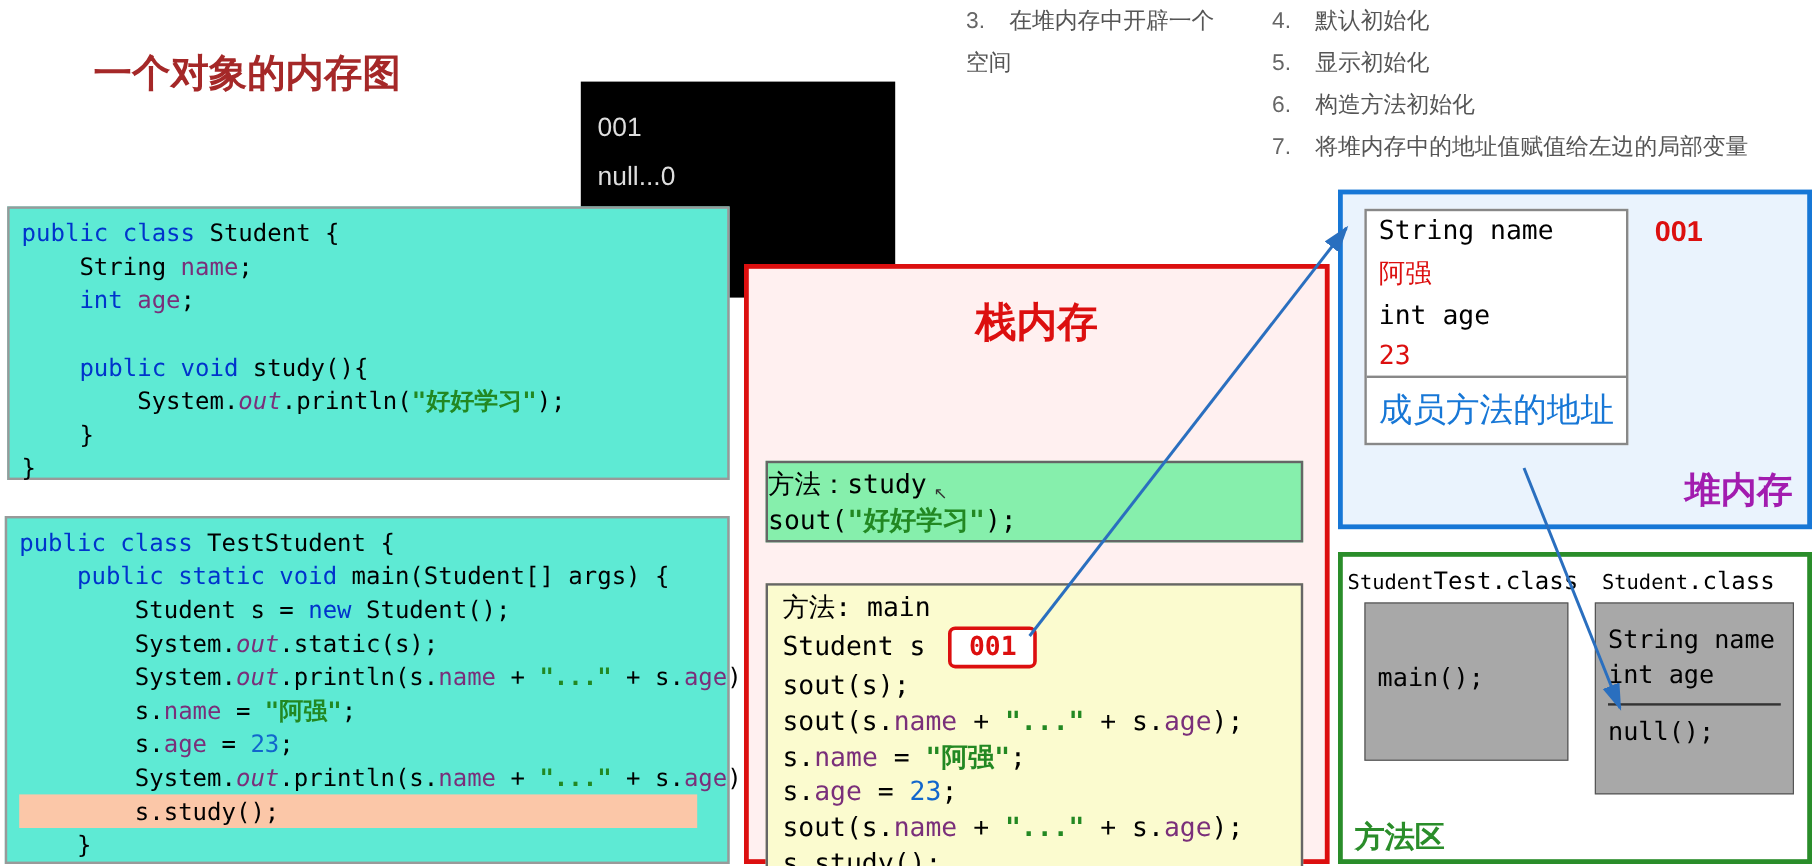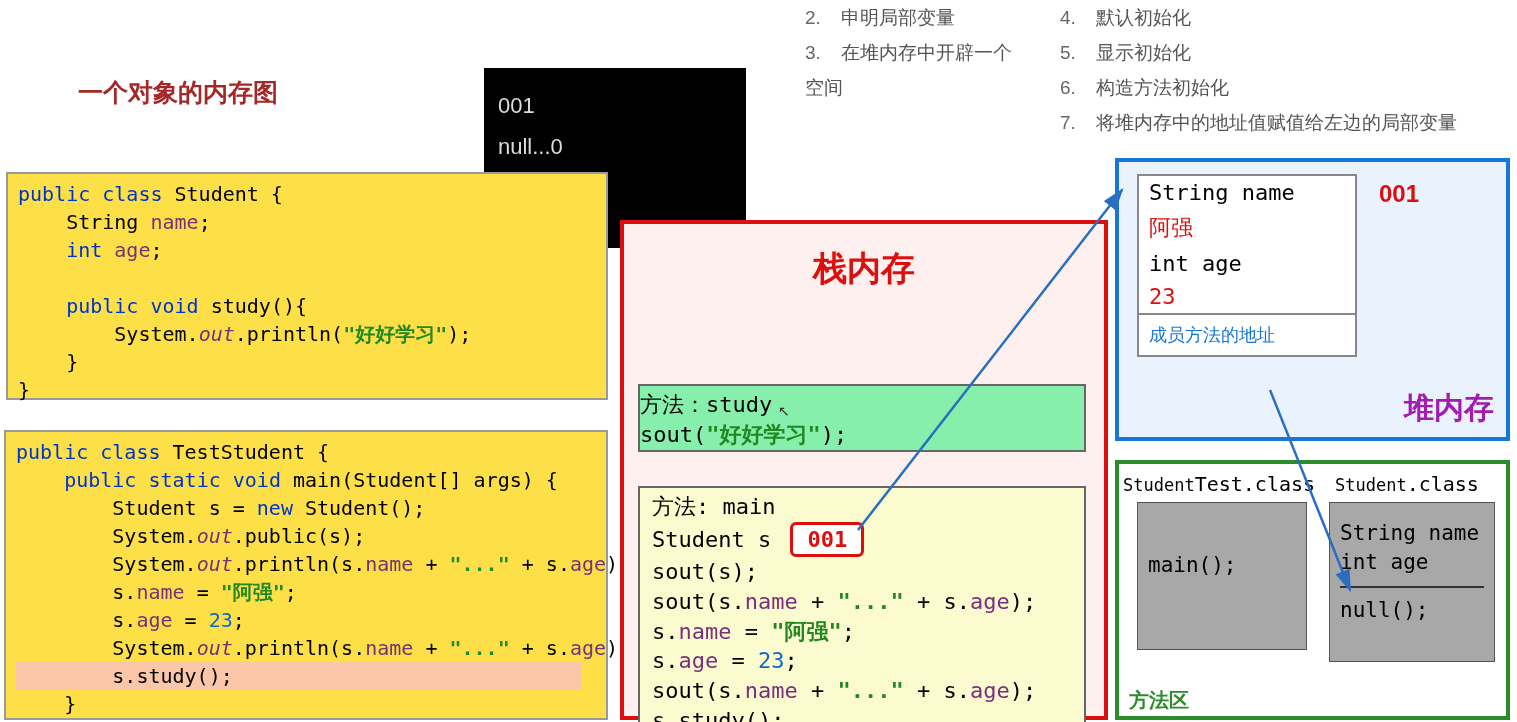--- a/index.html
+++ b/index.html
@@ -1,64 +1,63 @@
 <!DOCTYPE html>
 <html><head>
 <meta charset="utf-8">
 <style>
 * { box-sizing: border-box; margin: 0; padding: 0; }
 body { font-family: "Microsoft YaHei", sans-serif; background: #fff; width: 1517px; height: 722px; position: relative; overflow: hidden; }
-.title { position: absolute; left: 78px; top: 40px; font-size: 25px; font-weight: bold; color: #a52828; margin-top: 36px; }
+.title { position: absolute; left: 78px; top: 40px; font-size: 32px; font-weight: bold; color: #a52828; }
 .steps { position: absolute; left: 805px; top: 0px; font-size: 19px; color: #555; line-height: 1.85; }
 .steps .col1 { position: absolute; left: 0; top: 0; width: 220px; }
 .steps .col2 { position: absolute; left: 255px; top: 0; width: 500px; }
 .steps .num { color: #666; display: inline-block; width: 36px; }
 .console { position: absolute; left: 484px; top: 68px; width: 262px; height: 180px; background: #000; color: #ddd; font-size: 22px; padding: 18px 14px; line-height: 1.85; }
-.code-box { position: absolute; background: #fde047; border: 2px solid #999; font-family: Consolas, monospace; font-size: 20px; line-height: 1.4; padding: 6px 10px; white-space: pre; }
+.code-box { position: absolute; background: #5eead4; border: 2px solid #999; font-family: Consolas, monospace; font-size: 20px; line-height: 1.4; padding: 6px 10px; white-space: pre; }
 .code1 { left: 6px; top: 172px; width: 602px; height: 228px; }
 .code2 { left: 4px; top: 430px; width: 604px; height: 290px; }
 .kw { color: #0033cc; }
 .fld { color: #7a2f7a; }
 .str { color: #228822; font-weight: bold; }
 .num-lit { color: #1166cc; }
 .ital { font-style: italic; color: #7a2f7a; }
 .hl-line { background: #fbc7a8; display: inline-block; width: 565px; }
 .stack { position: absolute; left: 620px; top: 220px; width: 488px; height: 500px; border: 4px solid #dc0f0f; background: #fff0f0; }
 .stack-title { position: absolute; left: 50%; top: 22px; transform: translateX(-50%); font-size: 34px; font-weight: bold; color: #dc0f0f; }
 .stack-box1 { position: absolute; left: 14px; top: 160px; width: 448px; height: 68px; background: #86efac; border: 2px solid #666; font-family: Consolas, monospace; font-size: 22px; padding: 4px 0; line-height: 1.35; }
 .stack-box2 { position: absolute; left: 14px; top: 262px; width: 448px; background: #fbfbcf; border: 2px solid #666; font-family: Consolas, monospace; font-size: 22px; padding: 4px 12px; line-height: 1.35; white-space: pre; }
 .ref-badge { display: inline-block; border: 3px solid #dc0f0f; border-radius: 6px; padding: 0 14px; color: #dc0f0f; font-weight: bold; font-size: 22px; margin-left: 6px; background: #fff; }
 .heap { position: absolute; left: 1115px; top: 158px; width: 395px; height: 283px; border: 4px solid #1777d6; background: #eaf3fd; }
 .heap-title { position: absolute; right: 12px; bottom: 8px; font-size: 30px; font-weight: bold; color: #a21caf; }
 .heap-obj { position: absolute; left: 18px; top: 12px; width: 220px; background: #fff; border: 2px solid #888; }
 .heap-row { padding: 4px 10px; font-size: 22px; font-family: Consolas, monospace; }
 .heap-val { color: #dc0f0f; }
-.heap-meth { color: #1777d6; font-size: 18px; padding: 8px 10px; border-top: 2px solid #888; }
+.heap-meth { color: #1777d6; font-size: 28px; padding: 8px 10px; border-top: 2px solid #888; }
 .heap-addr { position: absolute; left: 260px; top: 18px; font-size: 24px; font-weight: bold; color: #dc0f0f; }
 .method-area { position: absolute; left: 1115px; top: 460px; width: 395px; height: 260px; border: 4px solid #2a8d2a; background: #fff; }
-.method-title { position: absolute; left: 10px; bottom: 2px; font-size: 20px; font-weight: bold; color: #2a8d2a; }
+.method-title { position: absolute; left: 10px; bottom: 2px; font-size: 25px; font-weight: bold; color: #2a8d2a; }
 .class-box { position: absolute; background: #a8a8a8; border: 1px solid #555; font-family: Consolas, monospace; }
-.class1 { left: 18px; top: 38px; width: 170px; height: 148px; }
+.class1 { left: 18px; top: 38px; width: 170px; height: 132px; }
 .class2 { left: 210px; top: 38px; width: 166px; height: 160px; }
 .class-label { position: absolute; top: 8px; font-size: 20px; font-family: Consolas, monospace; text-align: right; }
 .cl1 { left: 4px; }
 .cl2 { left: 216px; }
 .class-inner { padding: 16px 10px; font-size: 21px; line-height: 1.4; }
 .class-sep { border-top: 2px solid #333; margin: 8px 0; }
 svg.arrows { position: absolute; left: 0; top: 0; width: 1517px; height: 722px; pointer-events: none; }
 .cursor { position: absolute; left: 778px; top: 403px; font-size: 14px; color: #333; }
 </style>
 </head>
 <body>
 
 <div class="title">一个对象的内存图</div>
 
 <div class="steps">
   <div class="col1">
-    <div><span class="num">2.</span><span>申明局部变量</span></div>
     <div><span class="num">3.</span><span>在堆内存中开辟一个空间</span></div>
   </div>
   <div class="col2">
     <div><span class="num">4.</span><span>默认初始化</span></div>
     <div><span class="num">5.</span><span>显示初始化</span></div>
     <div><span class="num">6.</span><span>构造方法初始化</span></div>
     <div><span class="num">7.</span><span>将堆内存中的地址值赋值给左边的局部变量</span></div>
   </div>
 </div>
 
@@ -74,21 +73,21 @@
 <span class="kw">    int </span><span class="fld">age</span><span>;</span>
 
 <span class="kw">    public</span><span class="kw"> void</span><span> study(){</span>
 <span>        System.</span><span class="ital">out</span><span>.println(</span><span class="str">"好好学习"</span><span>);</span>
 <span>    }</span>
 <span>}</span></div>
 
 <div class="code-box code2"><span class="kw">public</span><span class="kw"> class</span><span> TestStudent {</span>
 <span class="kw">    public</span><span class="kw"> static</span><span class="kw"> void</span><span> main(Student[] args) {</span>
 <span>        Student s = </span><span class="kw">new</span><span> Student();</span>
-<span>        System.</span><span class="ital">out</span><span>.public(s);</span>
+<span>        System.</span><span class="ital">out</span><span>.static(s);</span>
 <span>        System.</span><span class="ital">out</span><span>.println(s.</span><span class="fld">name</span><span> + </span><span class="str">"..."</span><span> + s.</span><span class="fld">age</span><span>);</span>
 <span>        s.</span><span class="fld">name</span><span> = </span><span class="str">"阿强"</span><span>;</span>
 <span>        s.</span><span class="fld">age</span><span> = </span><span class="num-lit">23</span><span>;</span>
 <span>        System.</span><span class="ital">out</span><span>.println(s.</span><span class="fld">name</span><span> + </span><span class="str">"..."</span><span> + s.</span><span class="fld">age</span><span>);</span>
 <span class="hl-line">        s.study();</span>
 <span>    }</span></div>
 
 <div class="stack">
   <div class="stack-title">栈内存</div>
   <div class="stack-box1">

